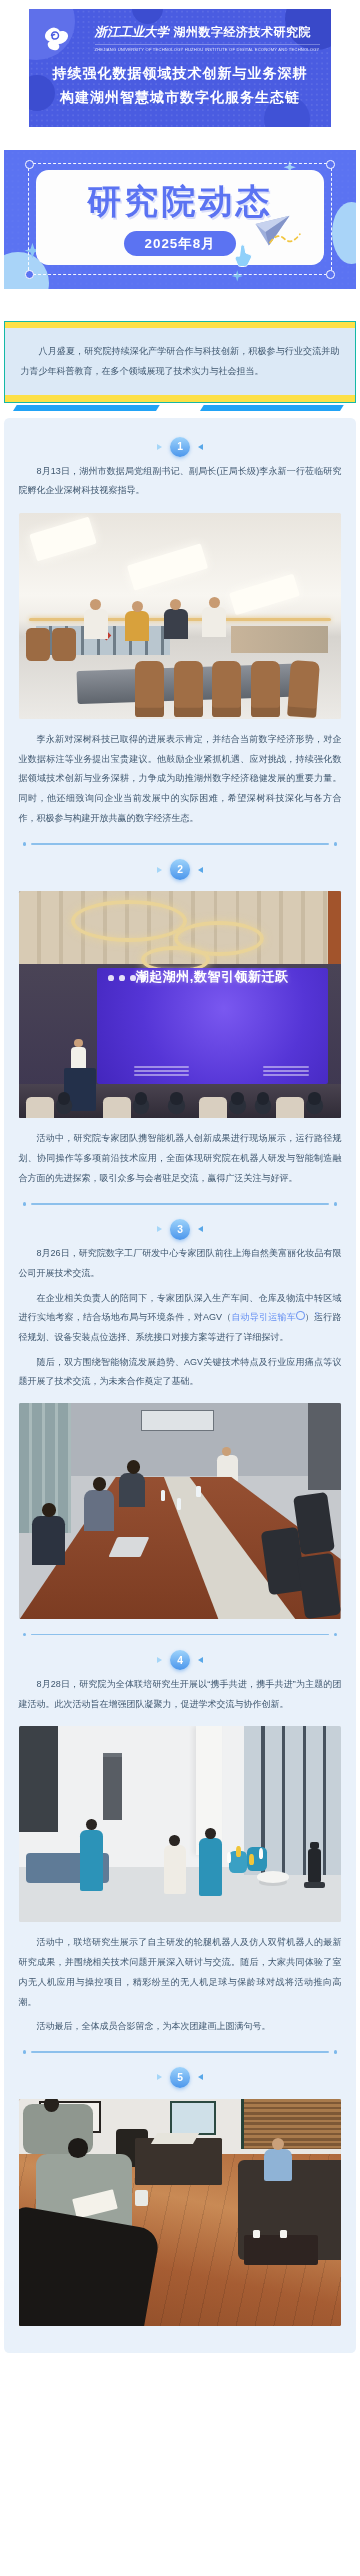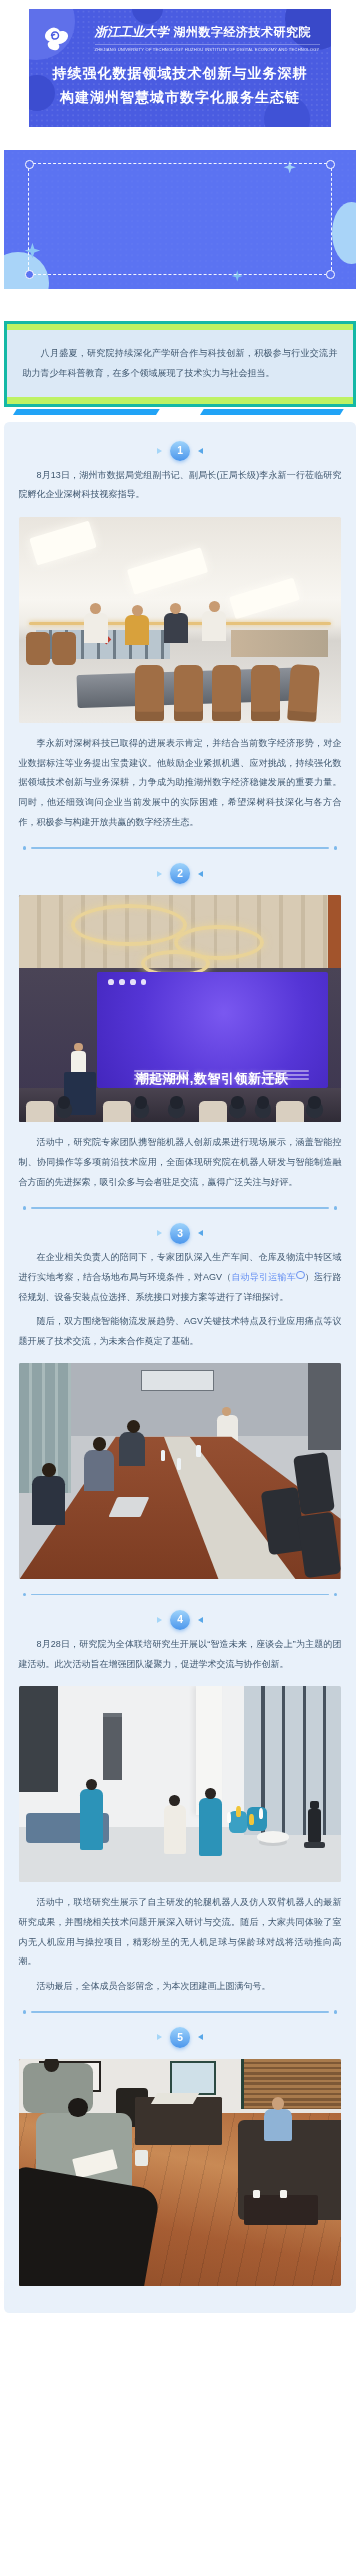--- a/index.html
+++ b/index.html
@@ -39,21 +39,21 @@
   .hero-pill{position:relative;margin-top:6.2px;background:#5b73f2;color:#fff;font-weight:bold;font-size:13.4px;padding:3.6px 20.6px;border-radius:15.5px;letter-spacing:1px;}
   .hand-icon{position:absolute;right:-17.5px;bottom:-13.4px;}
   .star{position:absolute;background:#8cc6f5;clip-path:polygon(50% 0,62% 38%,100% 50%,62% 62%,50% 100%,38% 62%,0 50%,38% 38%);}
   .star-l{left:20.6px;top:93px;width:15.5px;height:15.5px;}
   .star-tr{right:60px;top:11.3px;width:12.4px;height:12.4px;background:#9fd0f7;}
   .star-b{right:113px;bottom:7.2px;width:11.3px;height:11.3px;background:#7fc0ee;}
   .plane-icon{position:absolute;right:33px;top:40px;transform:rotate(8deg);}
   .squiggle{position:absolute;right:17.5px;bottom:15.5px;}
 
   
-  .intro-box{margin:32px 4.1px 0;border:3px solid #14b8a6;background:#bef264;padding:6.2px 0;}
+  .intro-box{margin:32px 4.1px 0;border:1px solid #14b8a6;background:#fde047;padding:6.2px 0;}
   .intro-inner{background:#dce9f6;padding:9.3px 15.5px;}
   .para{font-size:9px;color:#3e566e;line-height:2.2;text-align:justify;text-indent:2em;margin:4.6px 0;}
   .ribbon{position:relative;margin:1.5px 4.1px 0;height:7.7px;}
   .ribbon-l{position:absolute;left:11.3px;top:1px;width:143px;height:5.7px;background:#21a3f6;transform:skewX(-32deg);}
   .ribbon-r{position:absolute;right:14.4px;top:1px;width:140px;height:5.7px;background:#21a3f6;transform:skewX(-32deg);}
 
   
   .content-box{margin:6.2px 4.1px 0;background:#e9f1fa;border-radius:5.2px;padding:12.4px 14.4px 15.5px;}
   .badge-row{display:flex;align-items:center;justify-content:center;gap:7.7px;margin:6.2px 0 4.1px;}
   .badge-num{width:20.6px;height:20.6px;border-radius:50%;background:linear-gradient(180deg,#9ed3fb,#4b96ec);
@@ -96,21 +96,21 @@
   .p1-pd{left:57%;top:46%;background:#f0ede6;}
 
   .p2{height:227px;background:linear-gradient(180deg,#4a4456 32%,#3c3550 100%);}
   .p2-curtain{left:0;right:0;top:0;height:32%;background:repeating-linear-gradient(90deg,#d8cbb4 0 18.5px,#c9bba2 18.5px 22px);}
   .p2-col{right:0;top:0;width:4%;height:32%;background:#a2542c;}
   .p2-ring{border:4.1px solid #e9d398;border-radius:50%;box-shadow:0 0 8.2px rgba(233,211,152,.8),inset 0 0 6.2px rgba(233,211,152,.7);}
   .p2-r1{left:16%;top:4%;width:108px;height:34px;}
   .p2-r2{left:48%;top:13%;width:82px;height:27px;}
   .p2-r3{left:38%;top:24%;width:61px;height:19.6px;}
   .p2-screen{left:24%;right:4%;top:34%;bottom:15%;background:radial-gradient(circle at 55% 35%,#7a58f0,#5535d6 55%,#4326bd);
-    border-radius:2.1px;display:flex;align-items:flex-end;justify-content:center;}
+    border-radius:2.1px;display:flex;align-items:flex-start;justify-content:center;}
   .p2-screen-title{color:#fff;font-weight:bold;font-size:13px;letter-spacing:0.5px;text-shadow:0 0 5.2px rgba(255,255,255,.45);}
   .p2-logos{left:5%;top:6%;display:flex;gap:5.2px;}
   .p2-logo{width:5.7px;height:5.7px;border-radius:50%;background:rgba(255,255,255,.85);}
   .p2-note{height:2.1px;background:rgba(255,255,255,.45);margin-top:2.1px;border-radius:1px;}
   .p2-notes-l{left:16%;bottom:7%;width:24%;} .p2-notes-r{right:8%;bottom:7%;width:20%;}
   .p2-stage{left:0;right:0;bottom:0;height:15%;background:linear-gradient(180deg,#4a4350,#2f2b36);}
   .p2-podium{left:14%;bottom:3%;width:32px;height:43px;background:#23304a;border-radius:2.1px;}
   .p2-speaker{left:16%;bottom:21%;width:15.5px;height:23px;background:#f2f0ea;border-radius:4.1px 4.1px 0 0;}
   .p2-speaker:before{content:"";position:absolute;left:3.6px;top:-8.8px;width:8.8px;height:8.8px;border-radius:50%;background:#caa07c;}
   .p2-chairback{bottom:0;width:28px;height:21.6px;background:#d9cfc0;border-radius:5.2px 5.2px 0 0;}
@@ -224,20 +224,43 @@
     <span class="hero-circle-bl"></span>
     <span class="hero-ellipse-r"></span>
     <span class="star star-l"></span>
     <span class="star star-tr"></span>
     <span class="star star-b"></span>
     <div class="dash-frame">
       <span class="dash-dot dd-tl"></span>
       <span class="dash-dot dd-tr"></span>
       <span class="dash-dot dd-bl"></span>
       <span class="dash-dot dd-br"></span>
+    </div>
+    <div class="hero-card">
+      <div class="hero-title">研究院动态</div>
+      <div class="hero-pill">
+        <span>2025年8月</span>
+        <span class="hand-icon">
+          <svg width="21.6" height="24" viewBox="0 0 40 48">
+            <path d="M16 6c1.5-3.5 6.5-3 7.5 1l2.5 13 8 3c3 1 4.5 4 2.8 7l-6 12c-1.4 3-4.2 5-7.4 5h-7.4c-3.2 0-6-2-7.2-5l-3.8-9.5c-1.2-3 .8-6.2 4-6.2h4.5z" fill="#8fd0fa" stroke="#ffffff" stroke-width="2"></path>
+          </svg>
+        </span>
+      </div>
+      <span class="plane-icon">
+        <svg width="40" height="39" viewBox="0 0 60 60">
+          <polygon points="5,25 55,5 30,55" fill="#9fb0dc"></polygon>
+          <polygon points="5,25 55,5 22,35" fill="#c7d2ee"></polygon>
+          <polygon points="22,35 55,5 30,55" fill="#8495c9"></polygon>
+        </svg>
+      </span>
+      <span class="squiggle">
+        <svg width="38" height="21.6" viewBox="0 0 74 42">
+          <path d="M4 32 q14 -20 28 -7 t30 -9" fill="none" stroke="#f2c640" stroke-width="3.5" stroke-dasharray="7 7" stroke-linecap="round"></path>
+        </svg>
+      </span>
     </div>
   </section>
 
   <section class="intro-box">
     <div class="intro-inner">
       <p class="para">八月盛夏，研究院持续深化产学研合作与科技创新，积极参与行业交流并助力青少年科普教育，在多个领域展现了技术实力与社会担当。</p>
     </div>
   </section>
   <div class="ribbon">
     <span class="ribbon-l"></span>
@@ -318,32 +341,33 @@
       <span class="abs p2-chairback p2-cb2"></span>
       <span class="abs p2-chairback p2-cb3"></span>
       <span class="abs p2-chairback p2-cb4"></span>
       <span class="abs p2-head p2-h1"></span>
       <span class="abs p2-head p2-h2"></span>
       <span class="abs p2-head p2-h3"></span>
       <span class="abs p2-head p2-h4"></span>
       <span class="abs p2-head p2-h5"></span>
       <span class="abs p2-head p2-h6"></span>
     </div>
-    <p class="para">活动中，研究院专家团队携智能机器人创新成果进行现场展示，涵盖智能控制、协同操作等多项前沿技术应用，全面体现研究院在机器人研发与智能制造融合方面的先进探索，吸引众多与会者驻足交流，赢得广泛关注与好评。</p>
+    <p class="para">活动中，研究院专家团队携智能机器人创新成果进行现场展示，运行路径规划、协同操作等多项前沿技术应用，全面体现研究院在机器人研发与智能制造融合方面的先进探索，吸引众多与会者驻足交流，赢得广泛关注与好评。</p>
     <div class="divider">
       <span class="divider-dot"></span>
       <span class="divider-line"></span>
       <span class="divider-dot"></span>
     </div>
 
     <div class="badge-row">
       <span class="tri tri-r"></span>
       <span class="badge-num">3</span>
       <span class="tri tri-l"></span>
     </div>
+    <p class="para">8月26日，研究院数字工厂研发中心专家团队前往上海自然美富丽化妆品有限公司开展技术交流。</p>
     <p class="para"><span>在企业相关负责人的陪同下，专家团队深入生产车间、仓库及物流中转区域进行实地考察，结合场地布局与环境条件，对AGV（</span><a class="inline-link"><span>自动导引运输车</span><span class="annot">Q</span></a><span>）运行路径规划、设备安装点位选择、系统接口对接方案等进行了详细探讨。</span></p>
     <p class="para">随后，双方围绕智能物流发展趋势、AGV关键技术特点及行业应用痛点等议题开展了技术交流，为未来合作奠定了基础。</p>
     <div class="photo p3">
       <span class="abs p3-glass"></span>
       <span class="abs p3-screen"></span>
       <span class="abs p3-cabinet"></span>
       <span class="abs p3-white"></span>
       <span class="abs p3-table"></span>
       <span class="abs p3-runner"></span>
       <span class="abs p3-bottle p3-b1"></span>
@@ -361,21 +385,21 @@
       <span class="divider-dot"></span>
       <span class="divider-line"></span>
       <span class="divider-dot"></span>
     </div>
 
     <div class="badge-row">
       <span class="tri tri-r"></span>
       <span class="badge-num">4</span>
       <span class="tri tri-l"></span>
     </div>
-    <p class="para">8月28日，研究院为全体联培研究生开展以“智造未来，座谈会上”为主题的团建活动。此次活动旨在增强团队凝聚力，促进学术交流与协作创新。</p>
+    <p class="para">8月28日，研究院为全体联培研究生开展以“携手共进，携手共进”为主题的团建活动。此次活动旨在增强团队凝聚力，促进学术交流与协作创新。</p>
     <div class="photo p4">
       <span class="abs p4-win"></span>
       <span class="abs p4-frame"></span>
       <span class="abs p4-sign"></span>
       <span class="abs p4-pillar"></span>
       <span class="abs p4-sofa"></span>
       <span class="abs p4-table-round"></span>
       <span class="abs p4-seated"></span>
       <span class="abs p4-seated2"></span>
       <span class="abs p4-robot"></span>

